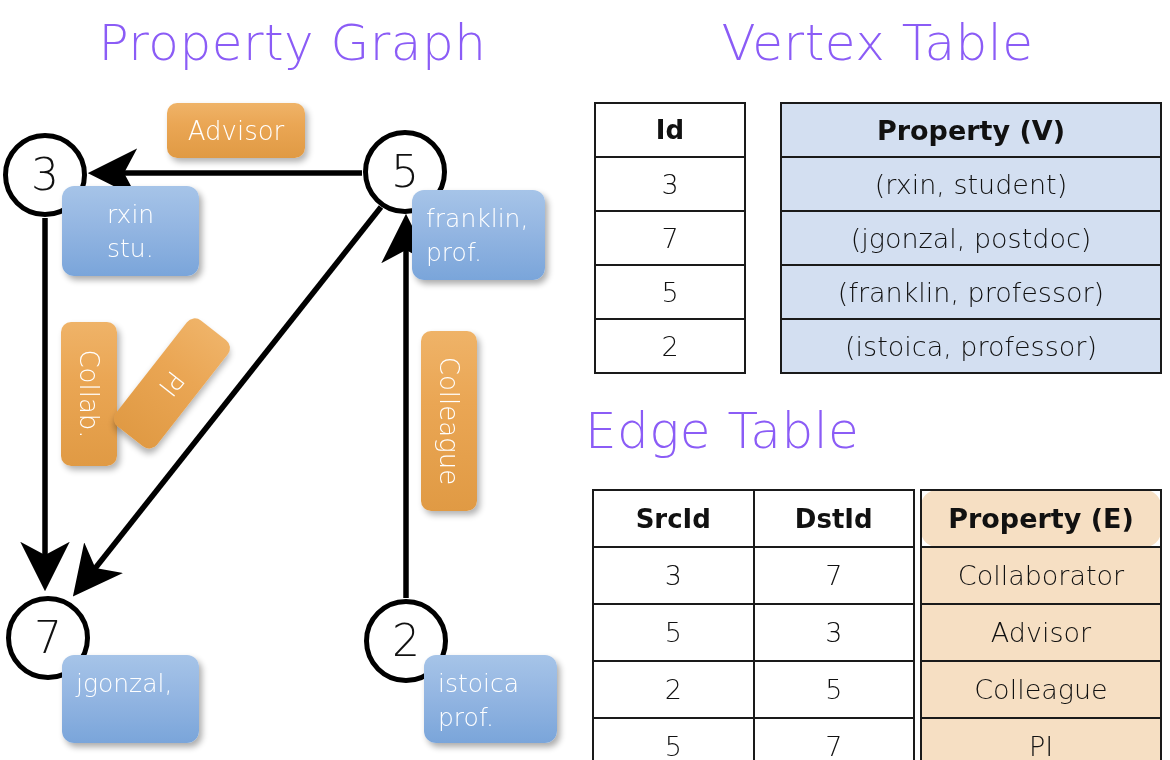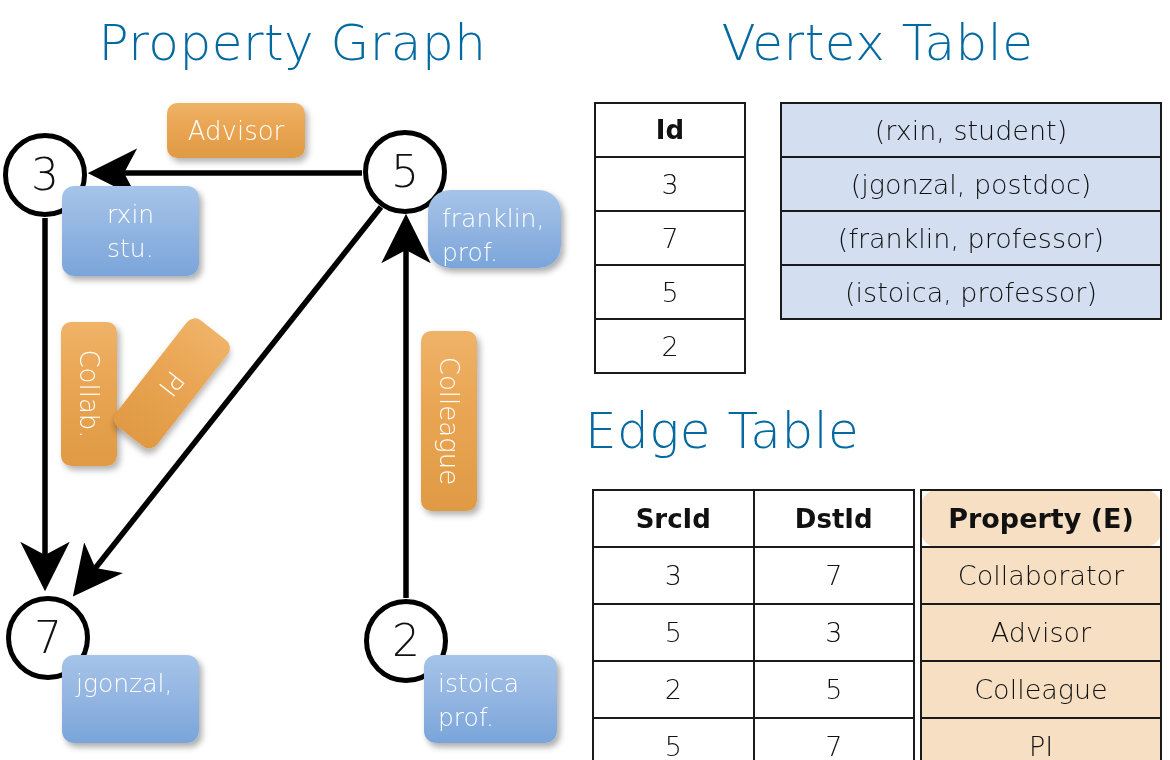--- a/index.html
+++ b/index.html
@@ -15,21 +15,21 @@
     overflow: hidden;
     font-family: "Liberation Sans", sans-serif;
     color: #000;
   }
 
   
   .title {
     position: absolute;
     font-family: "DejaVu Sans", sans-serif;
     font-weight: 300;
-    color: #0369a1;
+    color: #8b5cf6;
     letter-spacing: 0.5px;
     white-space: nowrap;
   }
   #title-property-graph {
     left: 0; top: 14px;
     width: 585px;
     text-align: center;
     font-size: 50px;
     line-height: 58px;
   }
@@ -92,21 +92,21 @@
     color: #ffffff;
     font-family: "DejaVu Sans", sans-serif;
     font-weight: 300;
     font-size: 25px;
     line-height: 34px;
     padding: 12px 0 0 14px;
     box-sizing: border-box;
     z-index: 4;
   }
   #vbox-rxin      { left: 62px;  top: 186px; width: 137px; height: 90px; padding-left: 45px; }
-  #vbox-franklin  { left: 428px; top: 190px; width: 133px; height: 78px; border-radius: 22px; }
+  #vbox-franklin  { left: 412px; top: 190px; width: 133px; height: 90px; }
   #vbox-jgonzal   { left: 62px;  top: 655px; width: 137px; height: 88px; }
   #vbox-istoica   { left: 424px; top: 655px; width: 133px; height: 88px; }
 
   
   .ebox {
     position: absolute;
     border-radius: 10px;
     background: linear-gradient(to bottom, #efb368 0%, #eaa654 40%, #e09a44 100%);
     box-shadow: 3px 4px 6px rgba(0,0,0,0.30);
     color: #ffffff;
@@ -296,20 +296,23 @@
     <td>5</td>
   </tr>
   <tr>
     <td>2</td>
   </tr>
 </tbody>
   </table>
 
 <table class="tblock" id="vertex-prop-table">
   <tbody>
+      <tr>
+    <th>Property (V)</th>
+  </tr>
   <tr>
     <td>(rxin, student)</td>
   </tr>
   <tr>
     <td>(jgonzal, postdoc)</td>
   </tr>
   <tr>
     <td>(franklin, professor)</td>
   </tr>
   <tr>

